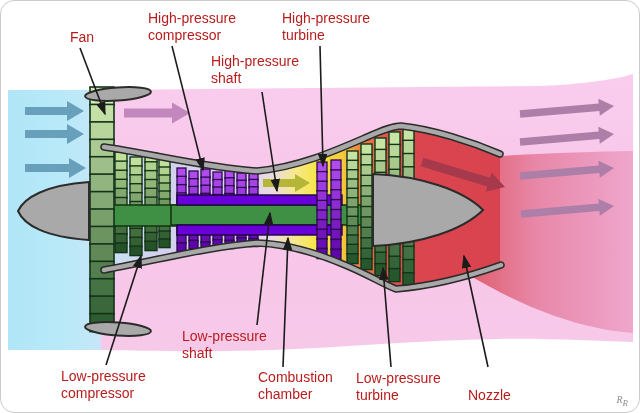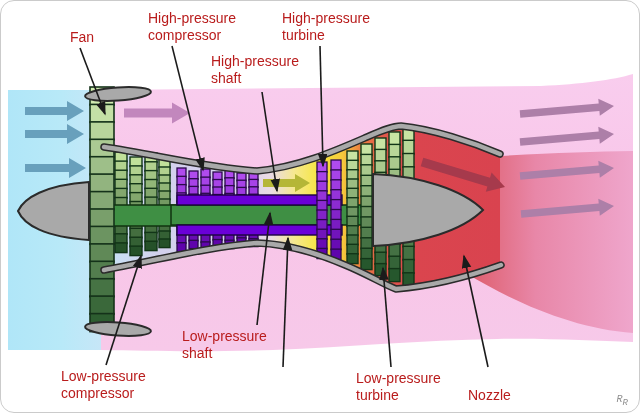--- a/index.html
+++ b/index.html
@@ -8,21 +8,21 @@
     background:#ffffff;border:1.5px solid #cbcbcb;border-radius:14px;
     overflow:hidden;font-family:"Liberation Sans", sans-serif;
   }
   svg.diagram{position:absolute;left:0;top:0;width:640px;height:413px;display:block;}
   .lbl{
     position:absolute;font-size:14px;line-height:16.5px;color:#b91c1c;
     white-space:pre-line;letter-spacing:0px;
   }
   .sig{
     position:absolute;right:11px;bottom:7px;color:#8f8f8f;
-    font-family:Liberation Mono, monospace;font-style:italic;font-size:10px;line-height:10px;margin-left:18px;
+    font-family:Liberation Serif, serif;font-style:italic;font-size:10px;line-height:10px;margin-left:18px;
   }
   .sig .r2{display:inline-block;font-size:9px;transform:translateY(3px);}
 </style>
 </head>
 <body>
 
 <div class="frame">
 
   <svg class="diagram" viewBox="0 0 640 413">
     <defs>
@@ -365,18 +365,20 @@
   <div class="lbl" style="left:147px;top:9px;">High-pressure
 compressor</div>
   <div class="lbl" style="left:210px;top:52px;">High-pressure
 shaft</div>
   <div class="lbl" style="left:281px;top:9px;">High-pressure
 turbine</div>
   <div class="lbl" style="left:60px;top:367px;">Low-pressure
 compressor</div>
   <div class="lbl" style="left:181px;top:327px;">Low-pressure
 shaft</div>
+  <div class="lbl" style="left:257px;top:368px;">Combustion
+chamber</div>
   <div class="lbl" style="left:355px;top:369px;">Low-pressure
 turbine</div>
   <div class="lbl" style="left:467px;top:386px;">Nozzle</div>
 
   <div class="sig"><span>R</span><span class="r2">R</span></div>
 </div>
 
 </body></html>

